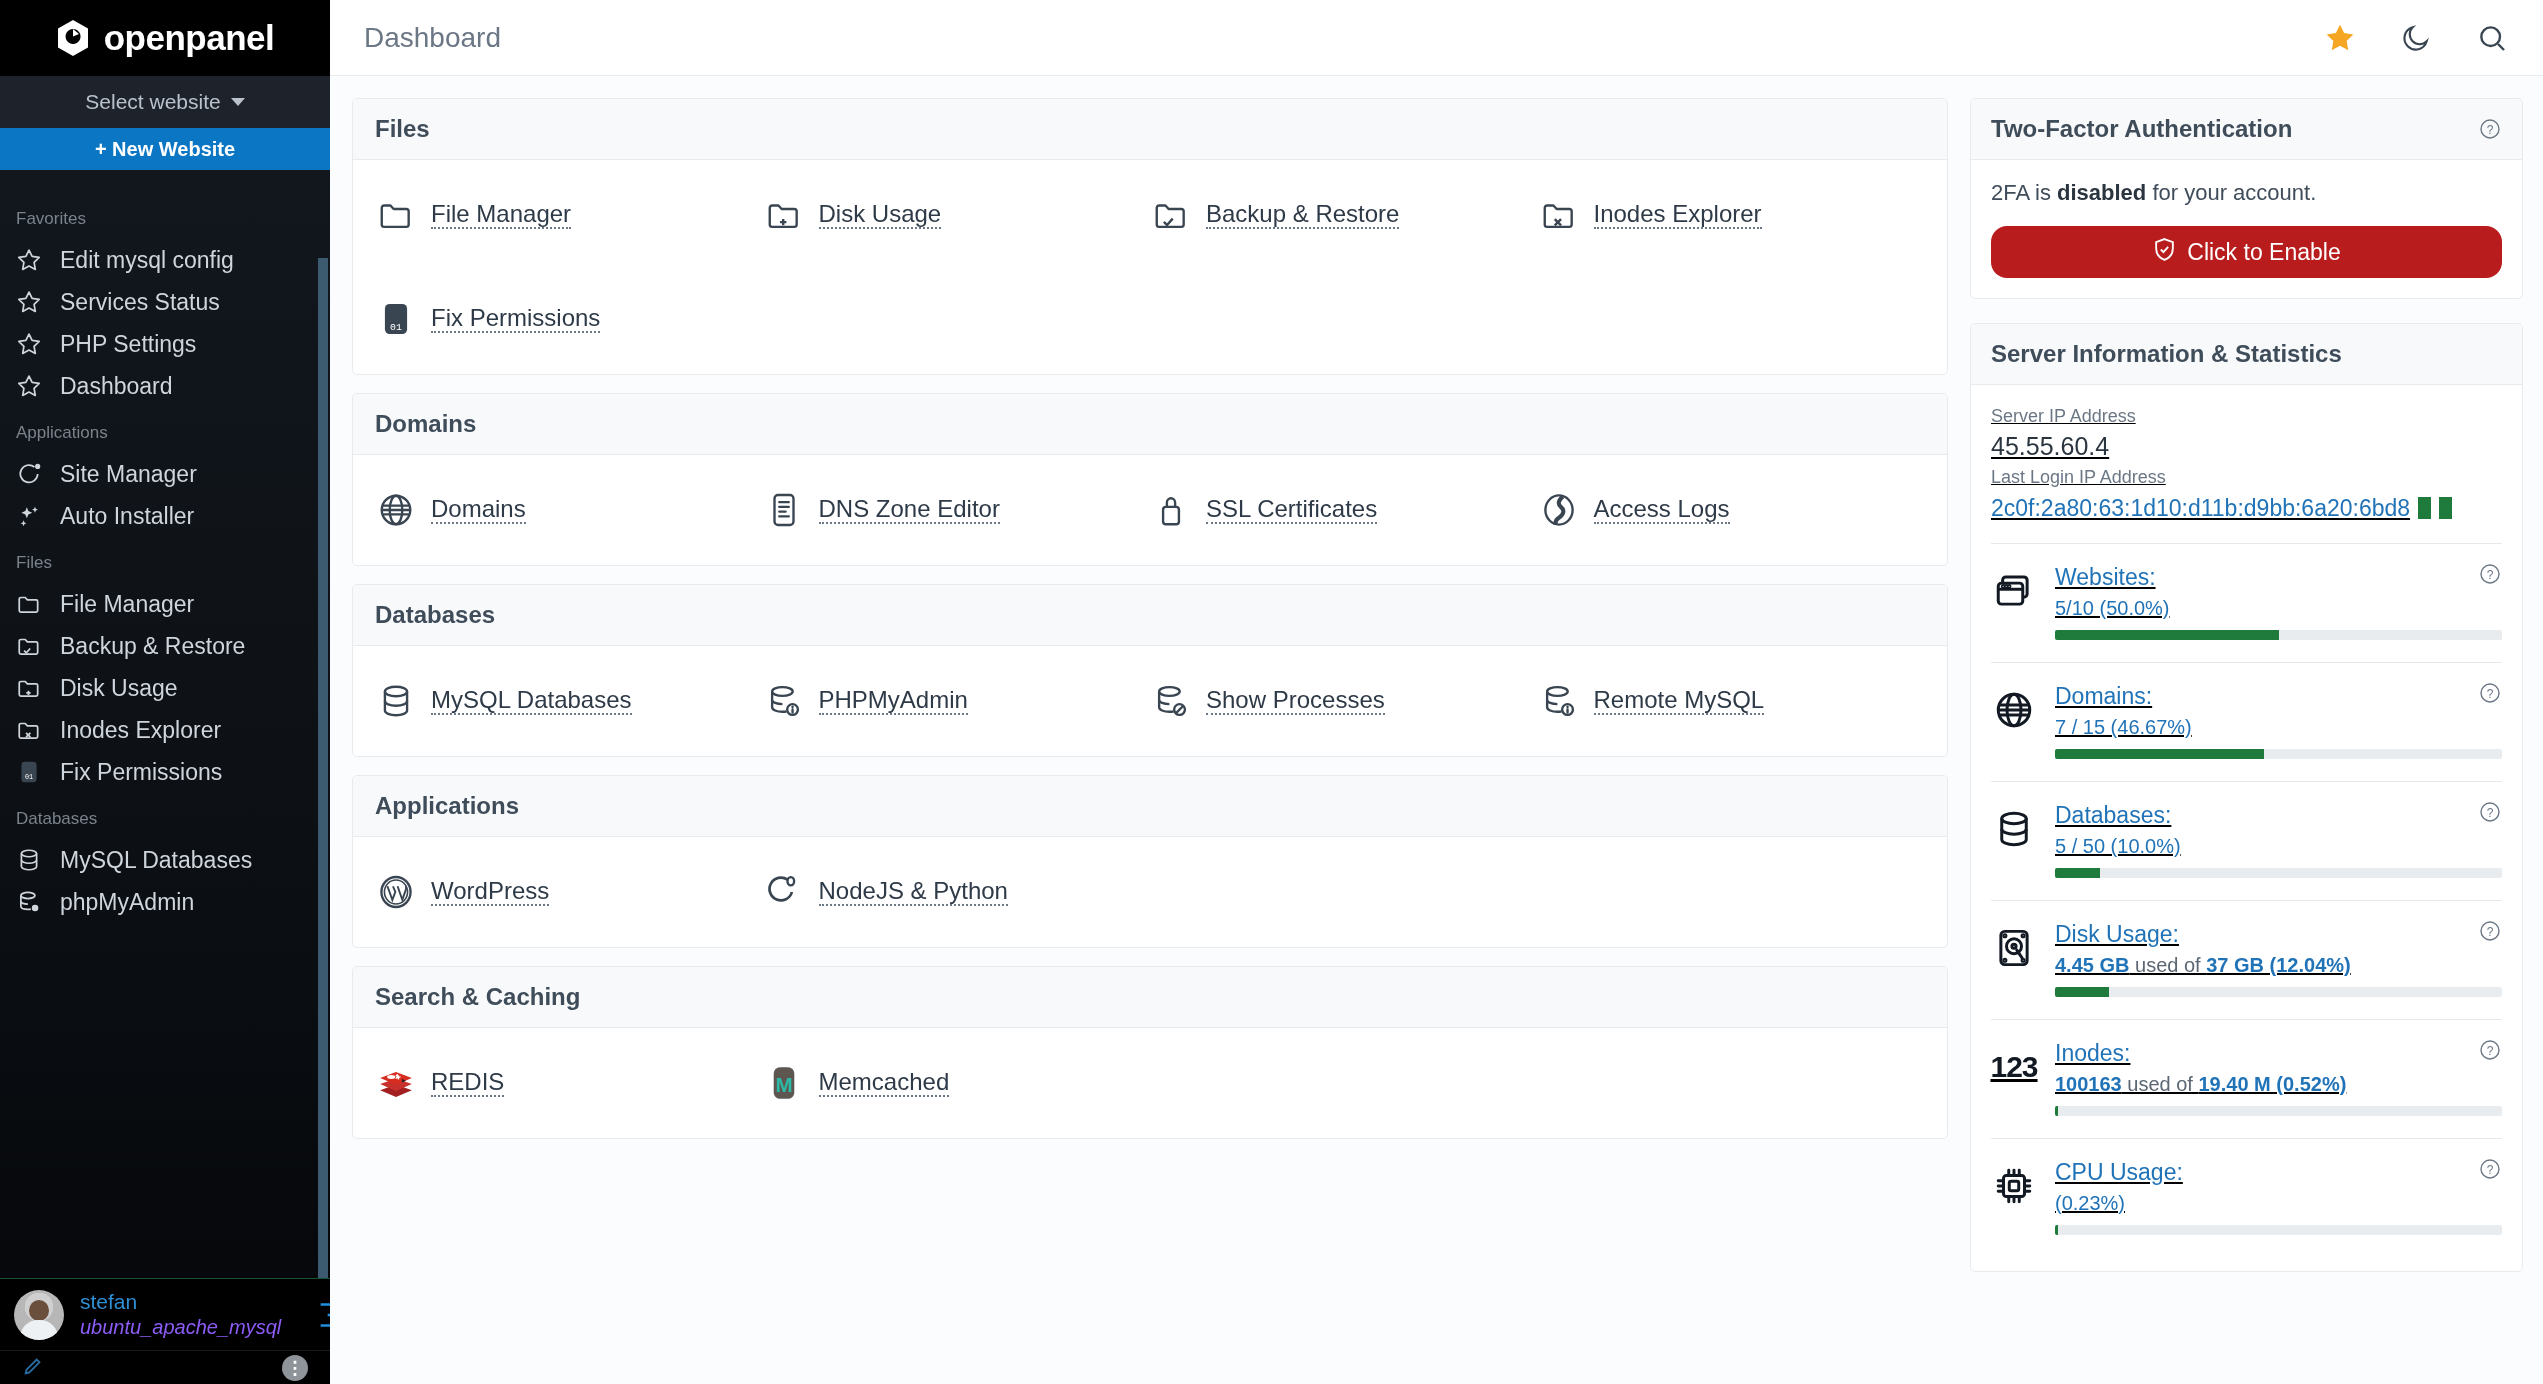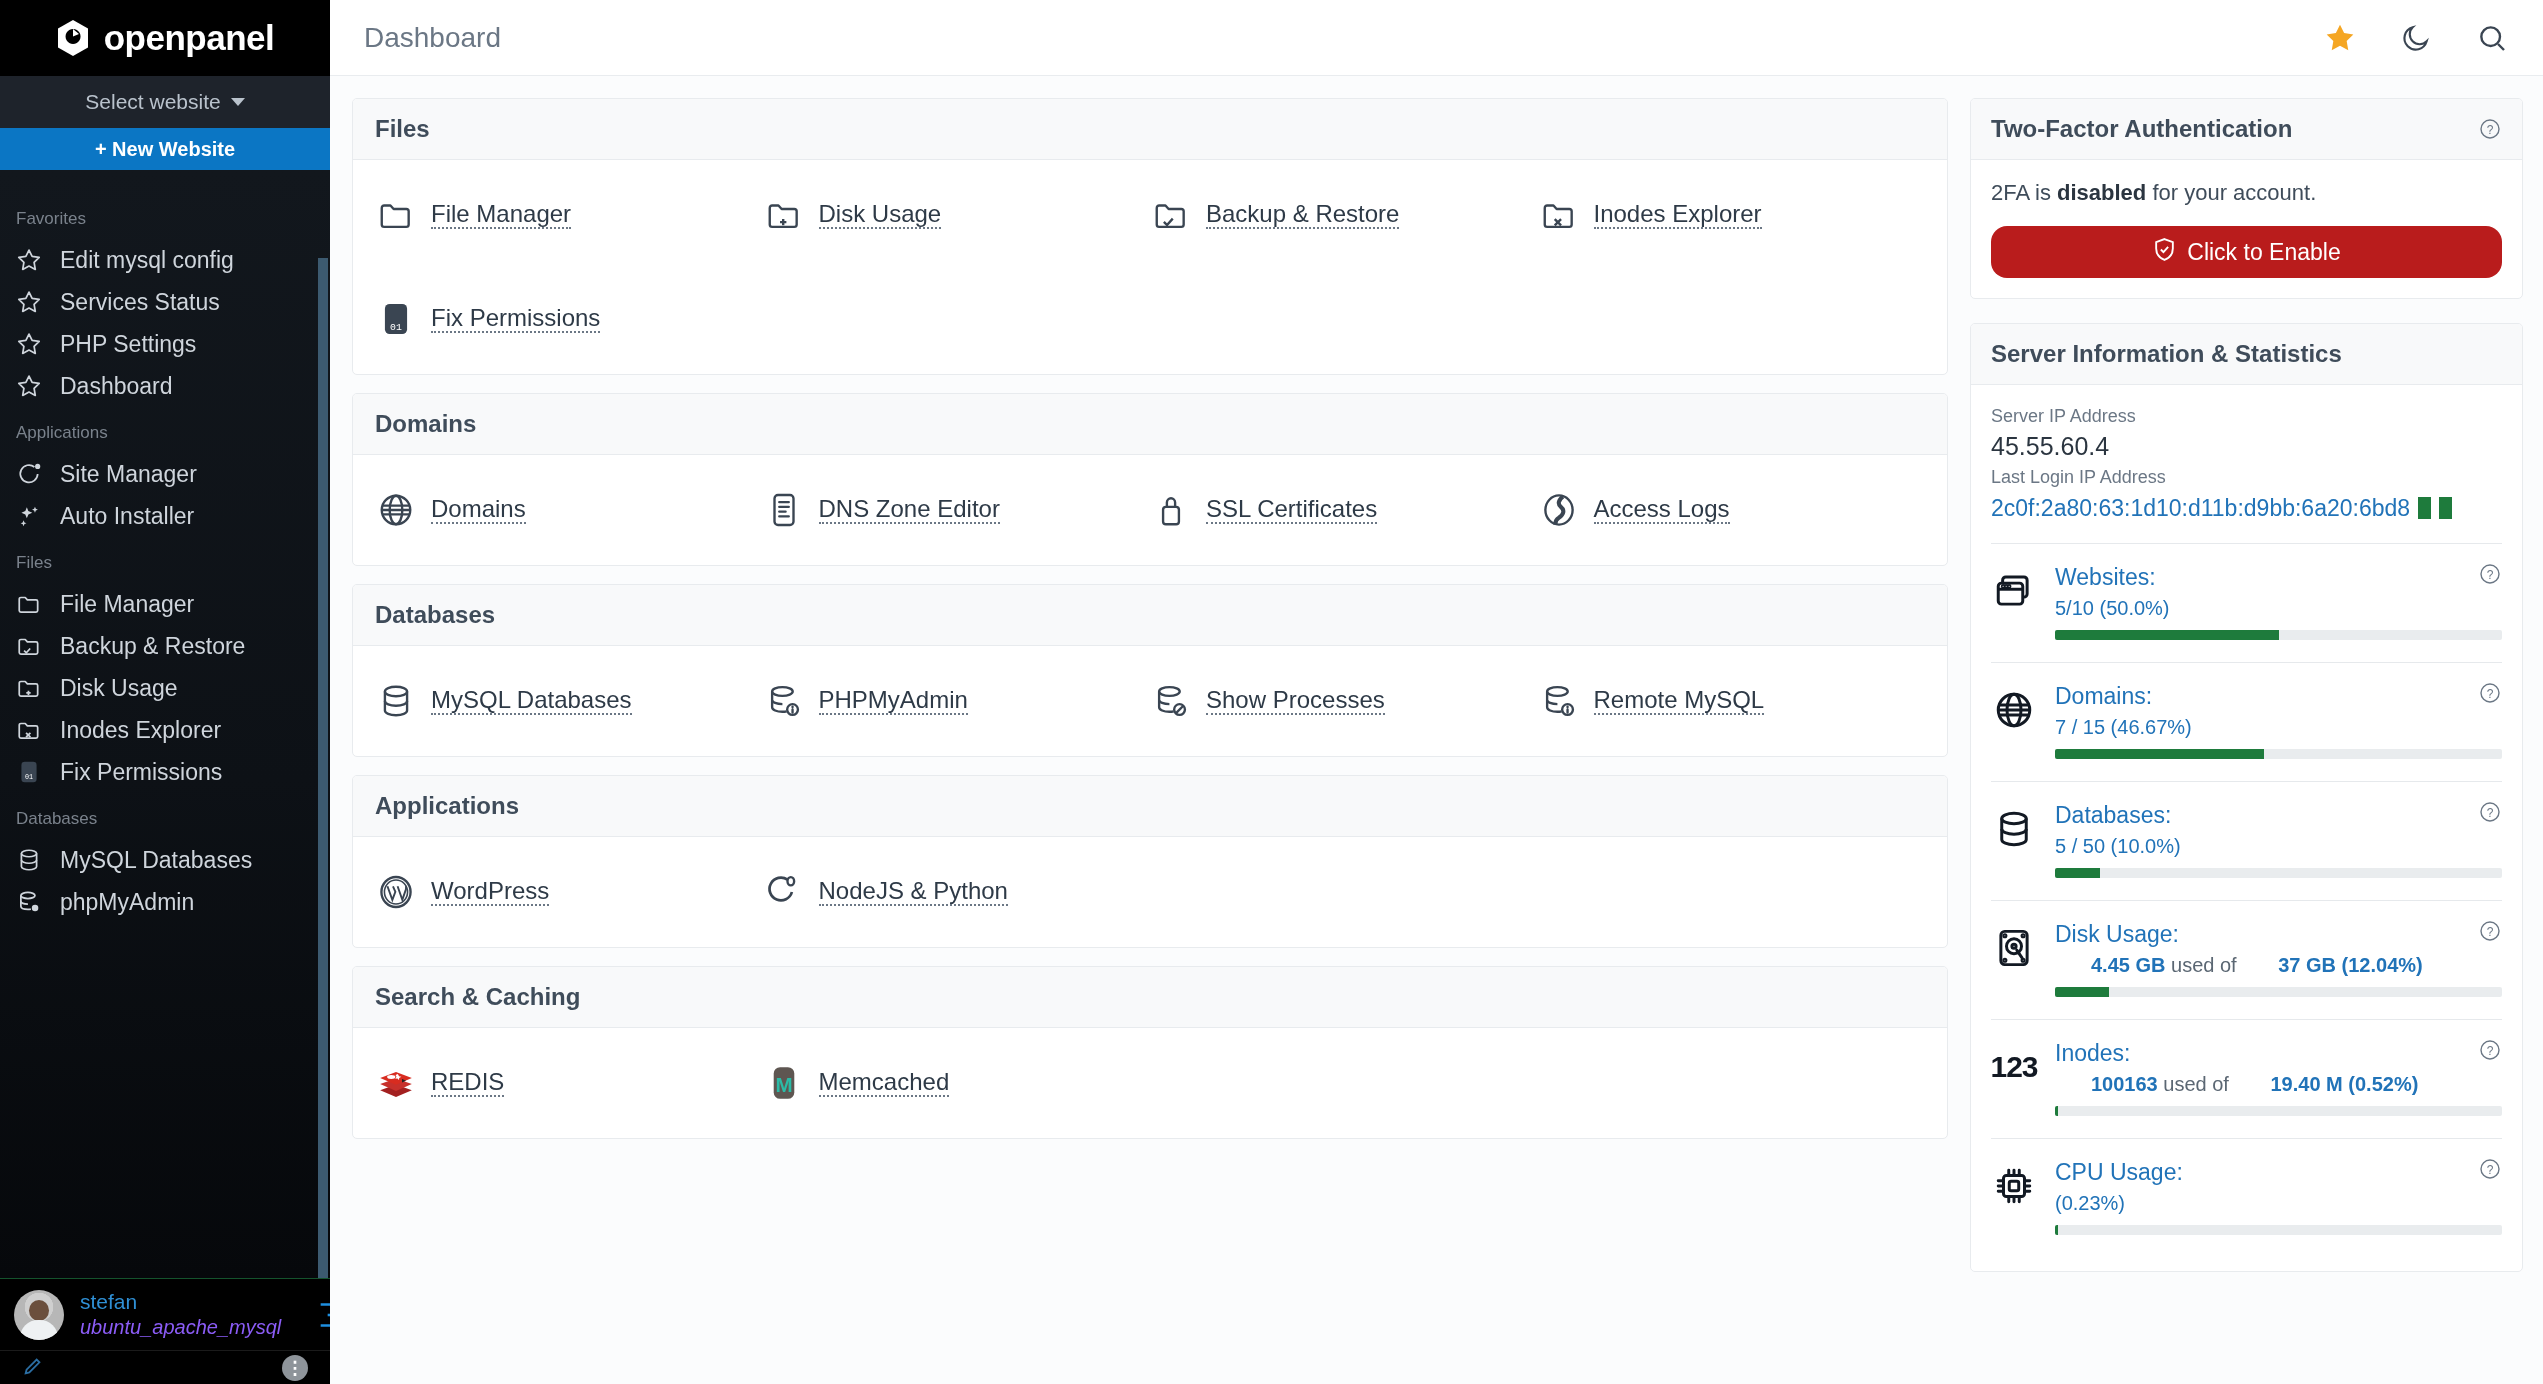--- a/index.html
+++ b/index.html
@@ -165,21 +165,21 @@
   .flagsq{display:inline-block;width:13px;height:22px;background:#1e7b3c;}
   .hr { height:1px; background:#e6e9ec; margin: 4px 0; }
 
   .stat-row { display:flex; gap:18px; padding: 16px 0 18px 0; position:relative; }
   .stat-ico { width:46px; height:46px; flex:none; display:flex; align-items:center; justify-content:center; margin-top:4px;}
   .stat-ico svg { width:42px;height:42px; stroke:#121923; fill:none; stroke-width:1.7; }
   .stat-ico .num123{ font-size:30px; font-weight:700; color:#121923; letter-spacing:-1px;}
   .stat-main { flex:1; min-width:0; }
   .stat-title { color:#2173b8; font-size:23px; margin-bottom:6px; }
   .stat-sub { color:#2173b8; font-size:20px; margin-bottom:10px; }
-  .stat-sub b{font-weight:700;margin-left:36px;}
+  .stat-sub b{font-weight:700;}
   .stat-sub .muted{ color:#5b6773; font-weight:400; }
   .bar { height:10px; background:#e9ecee; border-radius:2px; overflow:hidden; }
   .bar > span { display:block; height:100%; background:#1e7b3c; }
   .stat-help { position:absolute; right:0; top:14px; }
 </style>
 </head>
 <body>
 
 <div class="app">
 
@@ -619,21 +619,21 @@
               </span>
               <span>Click to Enable</span>
             </button>
           </div>
         </div>
 
         <div class="rcard">
           <div class="rcard-head">
             <span class="rcard-title">Server Information &amp; Statistics</span>
           </div>
-          <div class="rcard-body" style="padding:14px 20px 18px 20px;">
+          <div class="rcard-body" style="padding:14px 20px 18px 20px;text-decoration:underline;">
             <div class="ip-block">
               <div class="ip-label">Server IP Address</div>
               <div class="ip-value">45.55.60.4</div>
               <div class="ip-label">Last Login IP Address</div>
               <div class="ip-link">
                 <span>2c0f:2a80:63:1d10:d11b:d9bb:6a20:6bd8</span>
                 <i class="flagsq"></i>
                 <i class="flagsq"></i>
               </div>
             </div>

